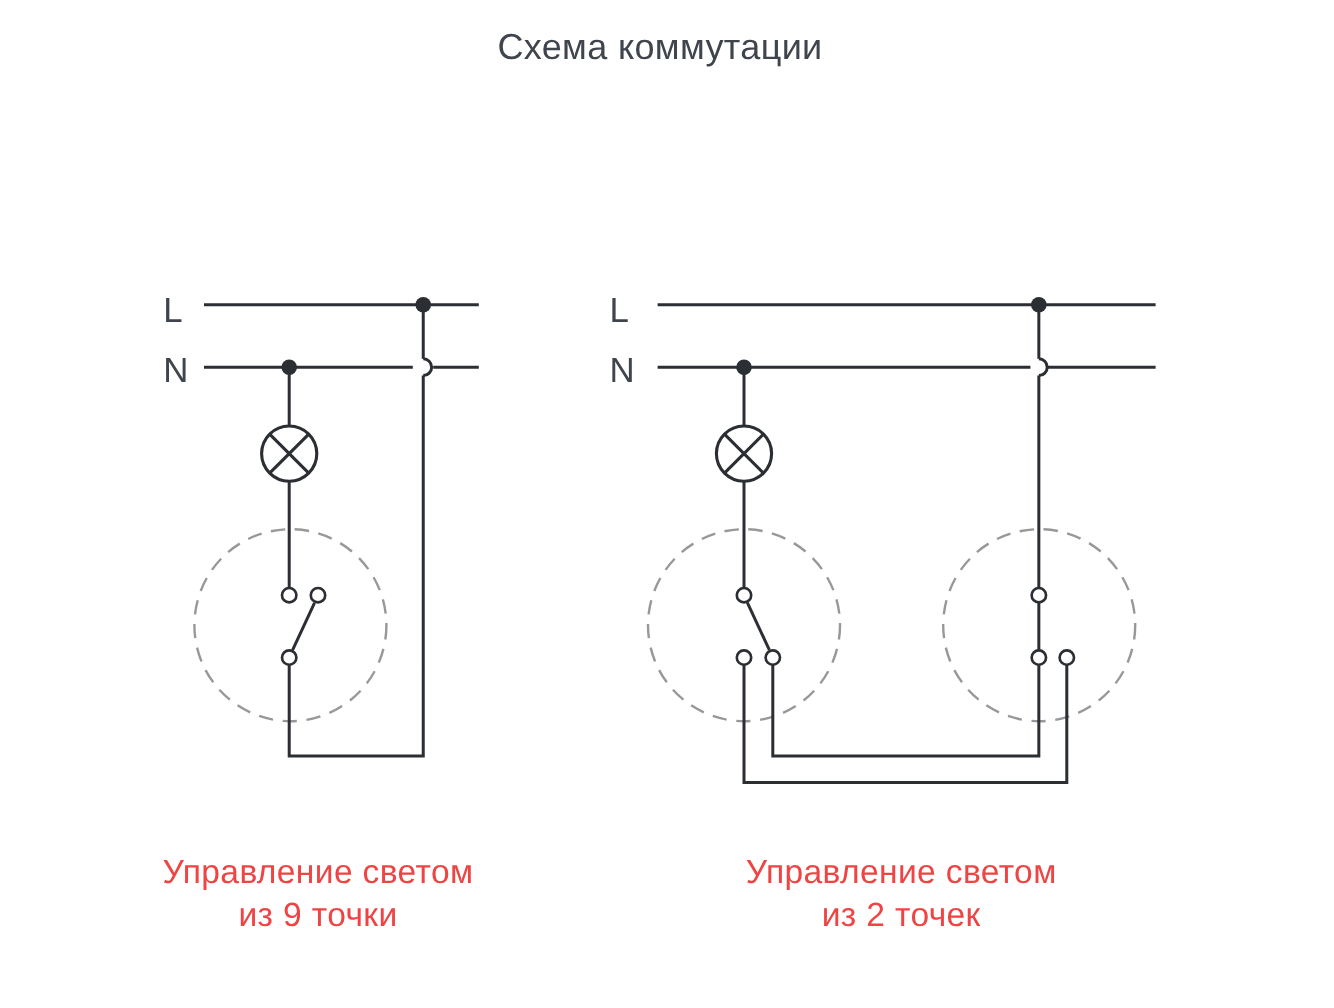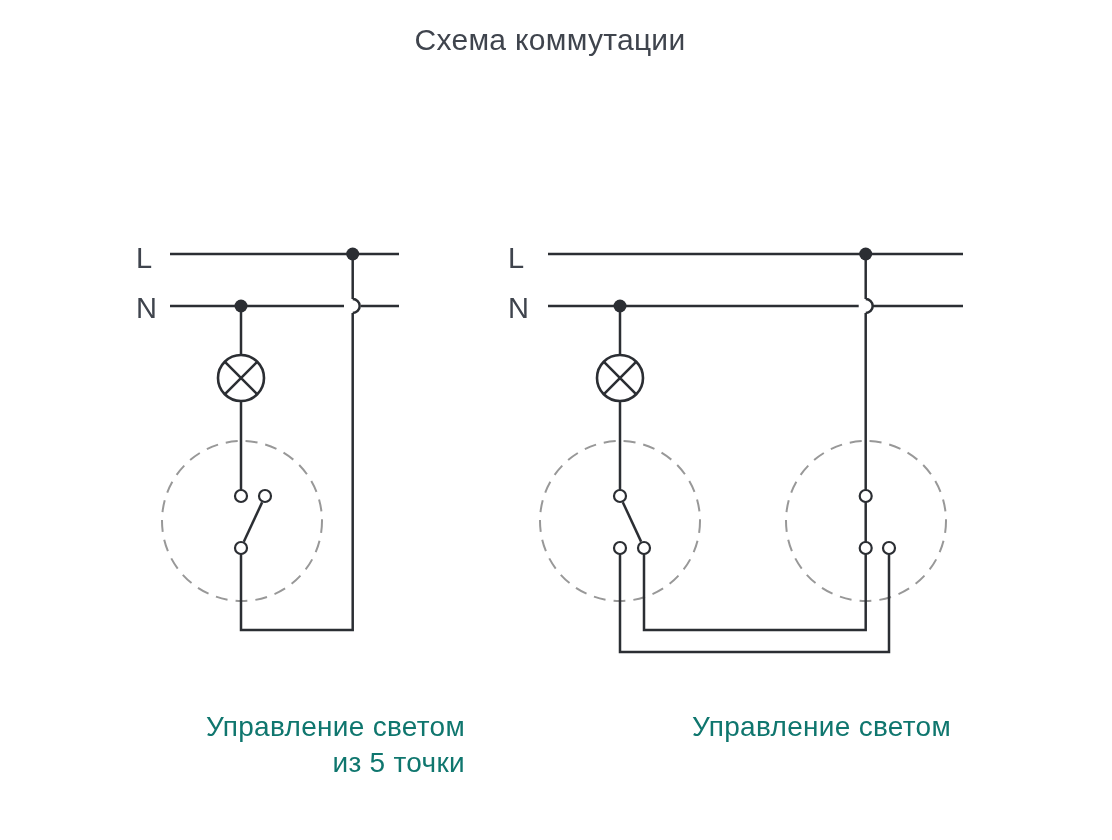--- a/index.html
+++ b/index.html
@@ -22,26 +22,26 @@
     font-size: 30px;
     line-height: 37px;
     font-weight: 400;
     letter-spacing: 0.3px;
     color: #3f444d;
   }
   .caption {
     position: absolute;
     top: 709px;
     width: 400px;
-    text-align: right;
+    text-align: center;
     font-size: 28px;
     line-height: 36px;
     font-weight: 400;
     letter-spacing: 0.3px;
-    color: #0f766e;
+    color: #ef4444;
   }
   .caption-left  { left: 65px; }
   .caption-right { left: 551px; }
   svg.diagram { position: absolute; display: block; }
   #diagram-single { left: 100px; top: 230px; }
   #diagram-double { left: 480px; top: 230px; }
 
   .wire   { stroke: #2b2e33; stroke-width: 2.5; fill: none; stroke-linecap: butt; }
   .dot    { fill: #2b2e33; stroke: none; }
   .term   { fill: #ffffff; stroke: #2b2e33; stroke-width: 2.2; }
@@ -126,19 +126,20 @@
     <circle class="term" cx="140" cy="318" r="6"></circle>
     <circle class="term" cx="164" cy="318" r="6"></circle>
 
     <circle class="term" cx="385.7" cy="266" r="6"></circle>
     <circle class="term" cx="385.7" cy="318" r="6"></circle>
     <circle class="term" cx="409" cy="318" r="6"></circle>
   </svg>
 
   <div class="caption caption-left">
     <div>Управление светом</div>
-    <div>из 5 точки</div>
+    <div>из 9 точки</div>
   </div>
   <div class="caption caption-right">
     <div>Управление светом</div>
+    <div>из 2 точек</div>
   </div>
 
 </div>
 
 </body></html>

